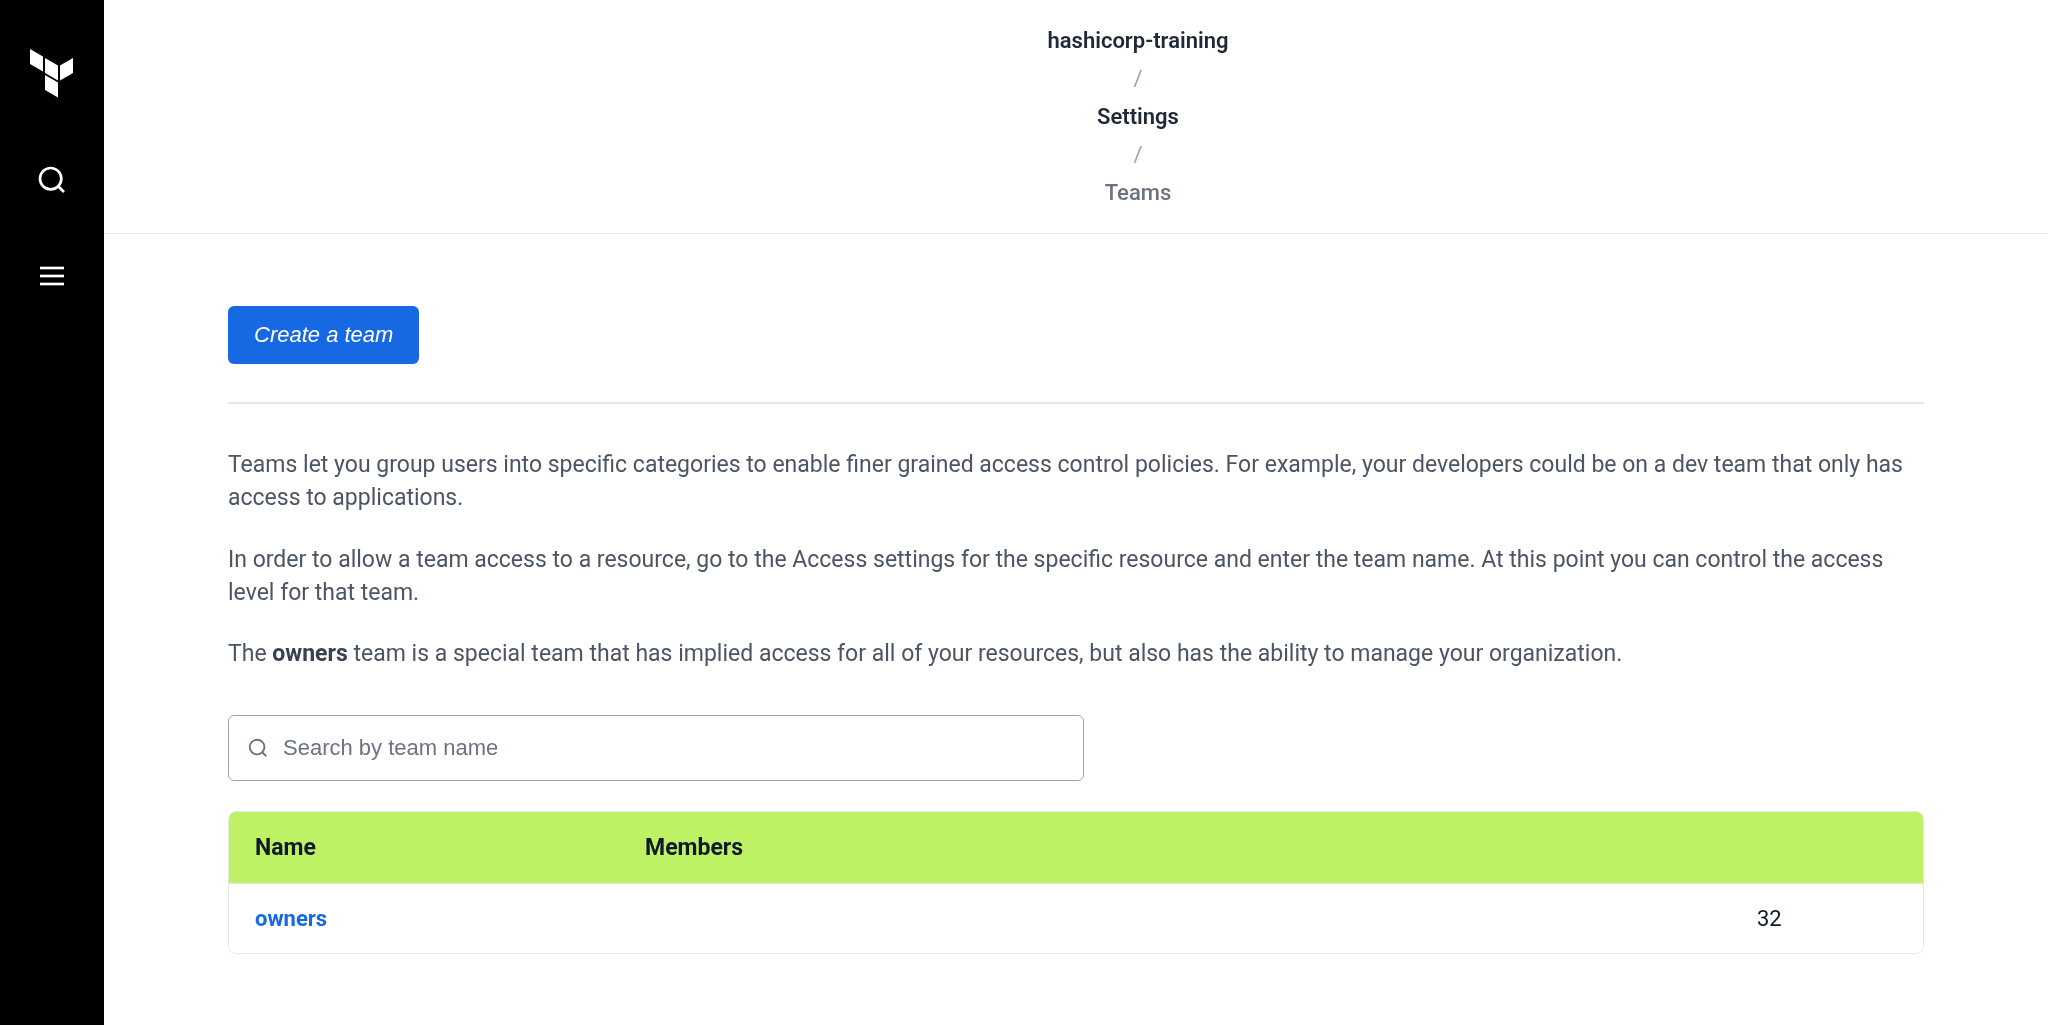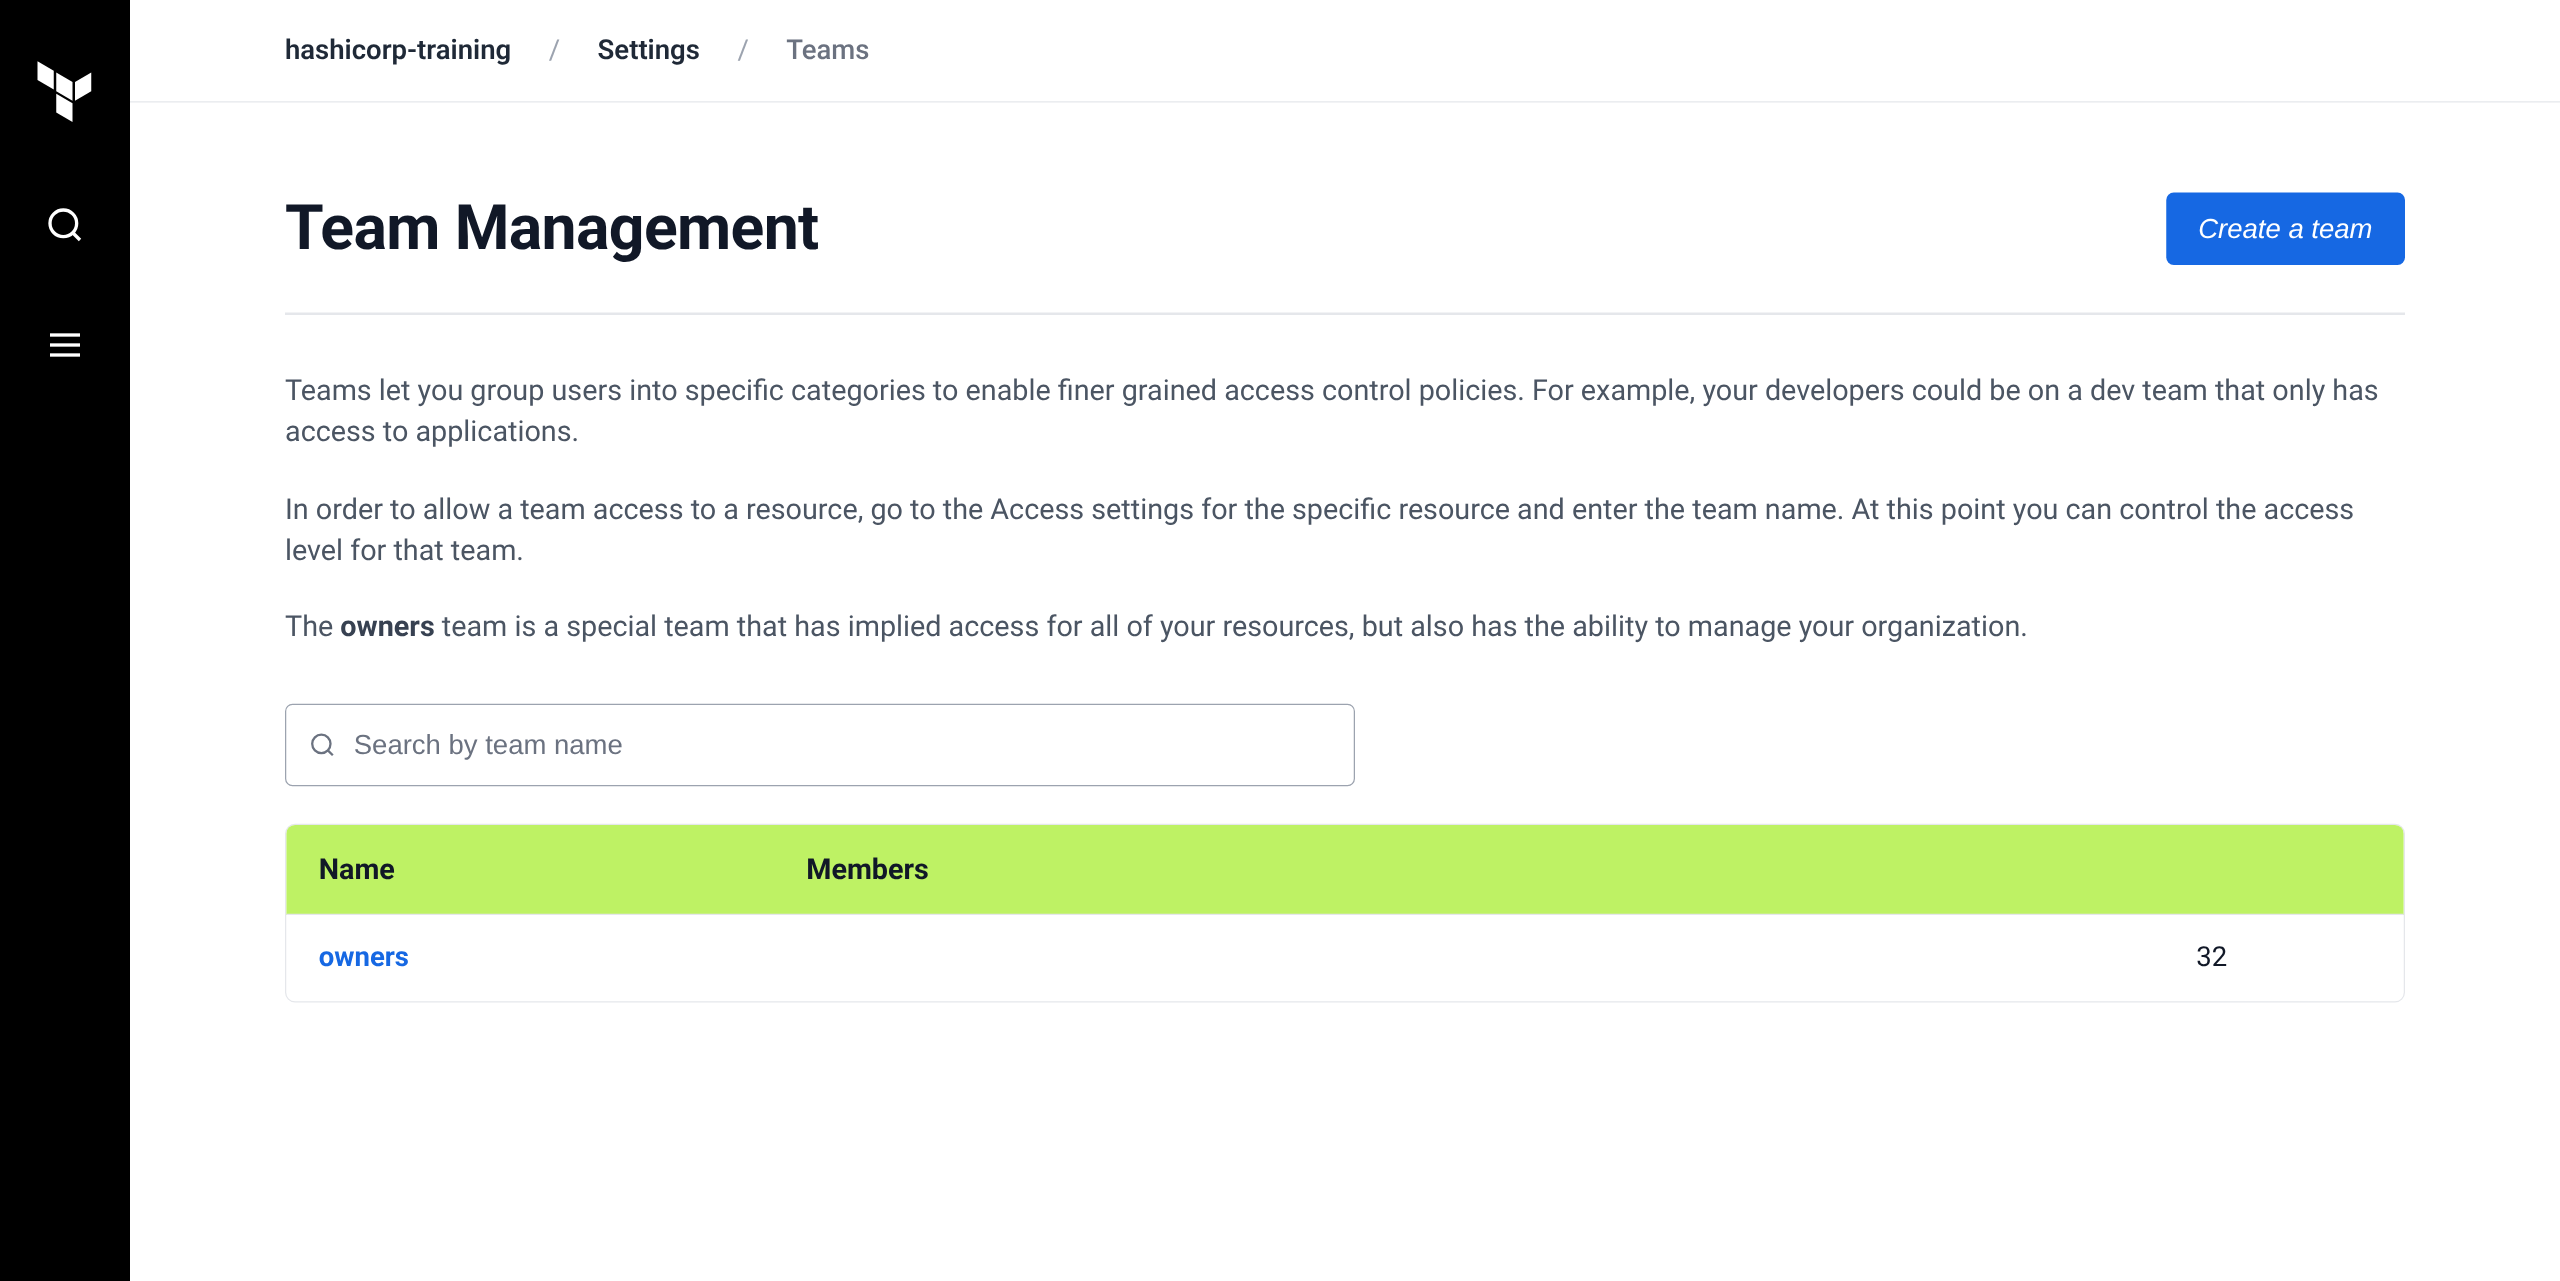--- a/index.html
+++ b/index.html
@@ -54,22 +54,23 @@
     .main {
       flex: 1;
       display: flex;
       flex-direction: column;
     }
     .breadcrumb {
       padding: 28px 0 28px 124px;
       border-bottom: 1px solid #e5e7eb;
       display: flex;
       align-items: center;
-      gap: 30px;
-      font-size: 22px;
+      gap: 13px;
+      font-size: 22px;
+      flex-direction: column;
     }
     .breadcrumb-item {
       color: #1f2937;
       font-weight: 600;
       cursor: pointer;
     }
     .breadcrumb-item.current {
       color: #6b7280;
       font-weight: 500;
       cursor: default;
@@ -221,21 +222,20 @@
   <div class="breadcrumb">
     <span class="breadcrumb-item">hashicorp-training</span>
     <span class="breadcrumb-sep">/</span>
     <span class="breadcrumb-item">Settings</span>
     <span class="breadcrumb-sep">/</span>
     <span class="breadcrumb-item current">Teams</span>
   </div>
 
   <div class="content">
     <div class="header-row">
-      <h1 class="page-title">Team Management</h1>
       <button class="create-btn">Create a team</button>
     </div>
 
     <div class="divider"></div>
 
     <p class="description">Teams let you group users into specific categories to enable finer grained access control policies. For example, your developers could be on a dev team that only has access to applications.</p>
     <p class="description">In order to allow a team access to a resource, go to the Access settings for the specific resource and enter the team name. At this point you can control the access level for that team.</p>
     <p class="description">
       <span>The </span><strong>owners</strong><span> team is a special team that has implied access for all of your resources, but also has the ability to manage your organization.</span>
     </p>

